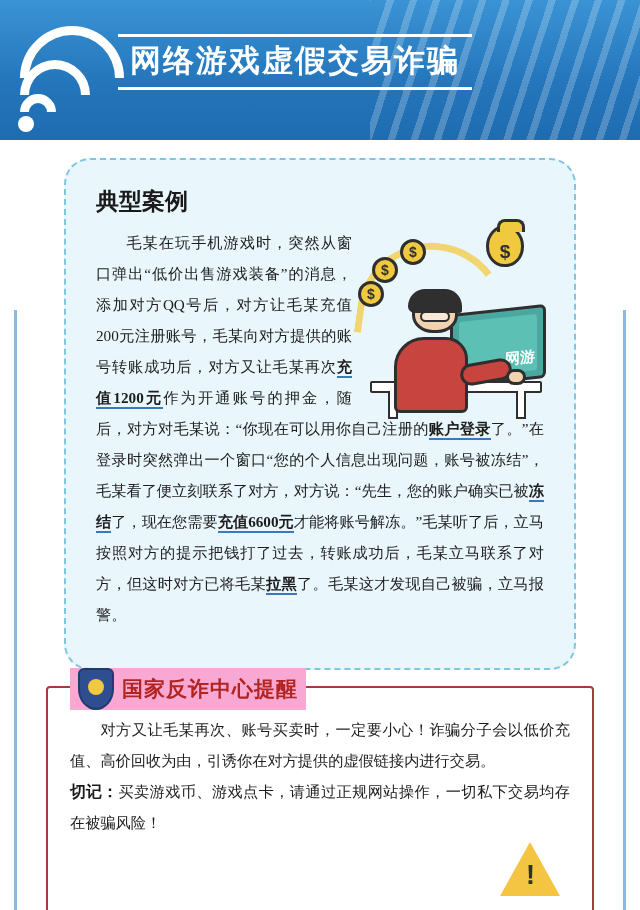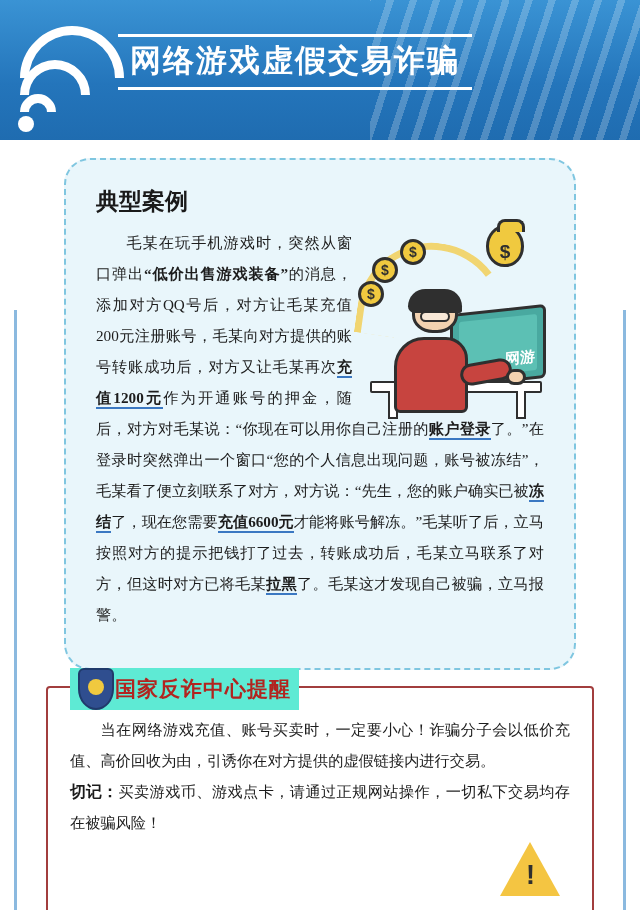--- a/index.html
+++ b/index.html
@@ -149,21 +149,21 @@
 
   .case-body {
     font-family: "Liberation Serif", serif;
     font-size: 15.2px;
     line-height: 31px;
     color: #1d1d1d;
     text-align: justify;
     text-justify: inter-ideograph;
   }
   .case-body p { text-indent: 2em; }
-  .hl { font-weight: bold; margin-top: 12px; }
+  .hl { font-weight: normal; margin-top: 12px; }
   .hl-u {
     font-weight: bold;
     border-bottom: 2px solid #3b78c2;
     padding-bottom: 1px;
   }
 
   
   .float-illo {
     float: right;
     width: 182px;
@@ -376,22 +376,22 @@
     border-radius: 4px;
     padding: 26px 22px 20px 22px;
     background: #ffffff;
   }
   .reminder-head {
     position: absolute;
     top: -20px;
     left: 22px;
     display: flex;
     align-items: center;
-    gap: 1px;
-    background: #5eead4;
+    gap: 8px;
+    background: #f9a8d4;
     padding: 0 8px;
   }
   .badge-shield {
     width: 36px;
     height: 42px;
     background: #2f4e8f;
     border-radius: 6px 6px 50% 50%;
     position: relative;
     border: 2px solid #203a6b;
   }
@@ -540,21 +540,21 @@
       </div>
     </div>
 
     <div class="reminder">
       <div class="reminder-head">
         <div class="badge-shield"></div>
         <div class="reminder-title">国家反诈中心提醒</div>
       </div>
 
       <div class="reminder-body">
-        <p>当在网络游戏充值、账号买卖时，一定要小心！诈骗分子会以低价充值、高价回收为由，引诱你在对方提供的虚假链接内进行交易。</p>
+        <p>对方又让毛某再次、账号买卖时，一定要小心！诈骗分子会以低价充值、高价回收为由，引诱你在对方提供的虚假链接内进行交易。</p>
         <div class="note-row">
           <span class="note-label">
             <span class="u"></span>
             <span>切记：</span>
           </span><span>买卖游戏币、游戏点卡，请通过正规网站操作，一切私下交易均存在被骗风险！</span>
         </div>
         <div class="warn-wrap">
           <div class="warn-tri"></div>
         </div>
       </div>

